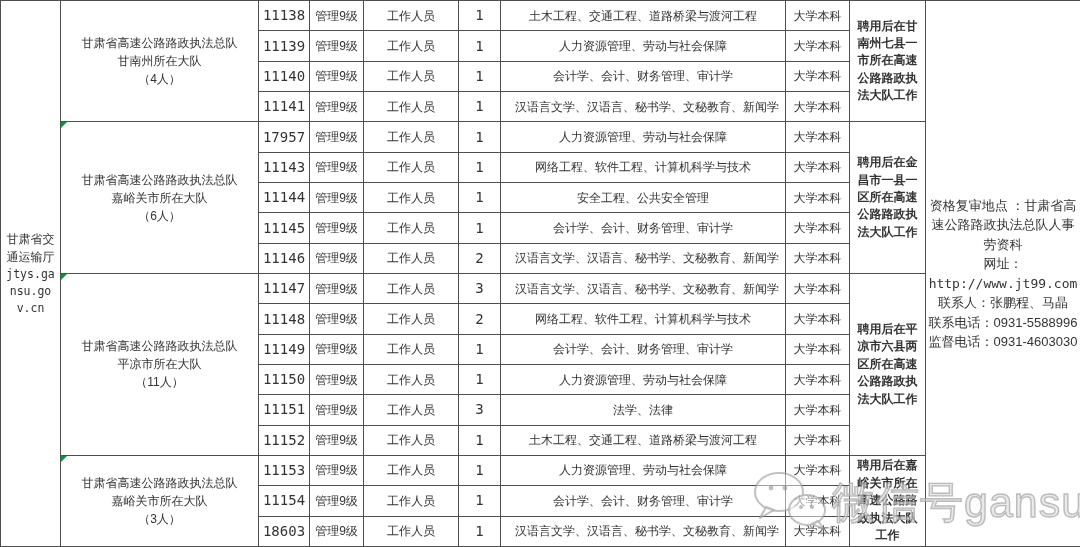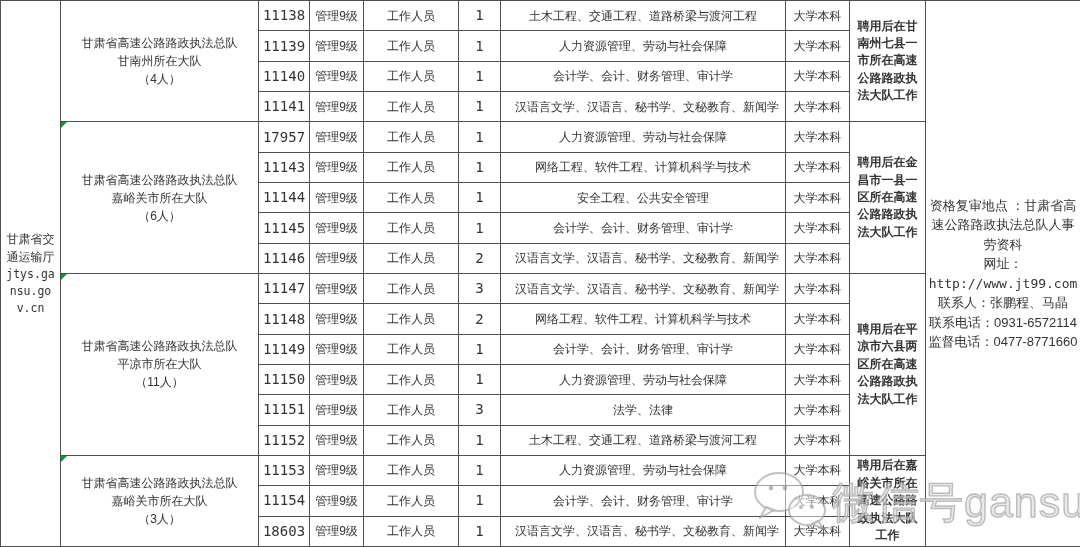--- a/index.html
+++ b/index.html
@@ -82,22 +82,22 @@
       <td class="title">工作人员</td>
       <td class="count mono">1</td>
       <td class="majors">土木工程、交通工程、道路桥梁与渡河工程</td>
       <td class="edu">大学本科</td>
       <td class="note" rowspan="4">聘用后在甘南州七县一市所在高速公路路政执法大队工作</td>
       <td class="contact" rowspan="18">
         <div>资格复审地点 ：甘肃省高速公路路政执法总队人事劳资科</div>
         <div>网址：</div>
         <div class="mono nowrap">http://www.jt99.com</div>
         <div class="nowrap">联系人：张鹏程、马晶</div>
-        <div class="nowrap">联系电话：0931-6572114</div>
-        <div class="nowrap">监督电话：0477-8771660</div>
+        <div class="nowrap">联系电话：0931-5588996</div>
+        <div class="nowrap">监督电话：0931-4603030</div>
       </td>
     </tr>
     <tr>
       <td class="code mono">11139</td>
       <td class="level">管理9级</td>
       <td class="title">工作人员</td>
       <td class="count mono">1</td>
       <td class="majors">人力资源管理、劳动与社会保障</td>
       <td class="edu">大学本科</td>
     </tr>

